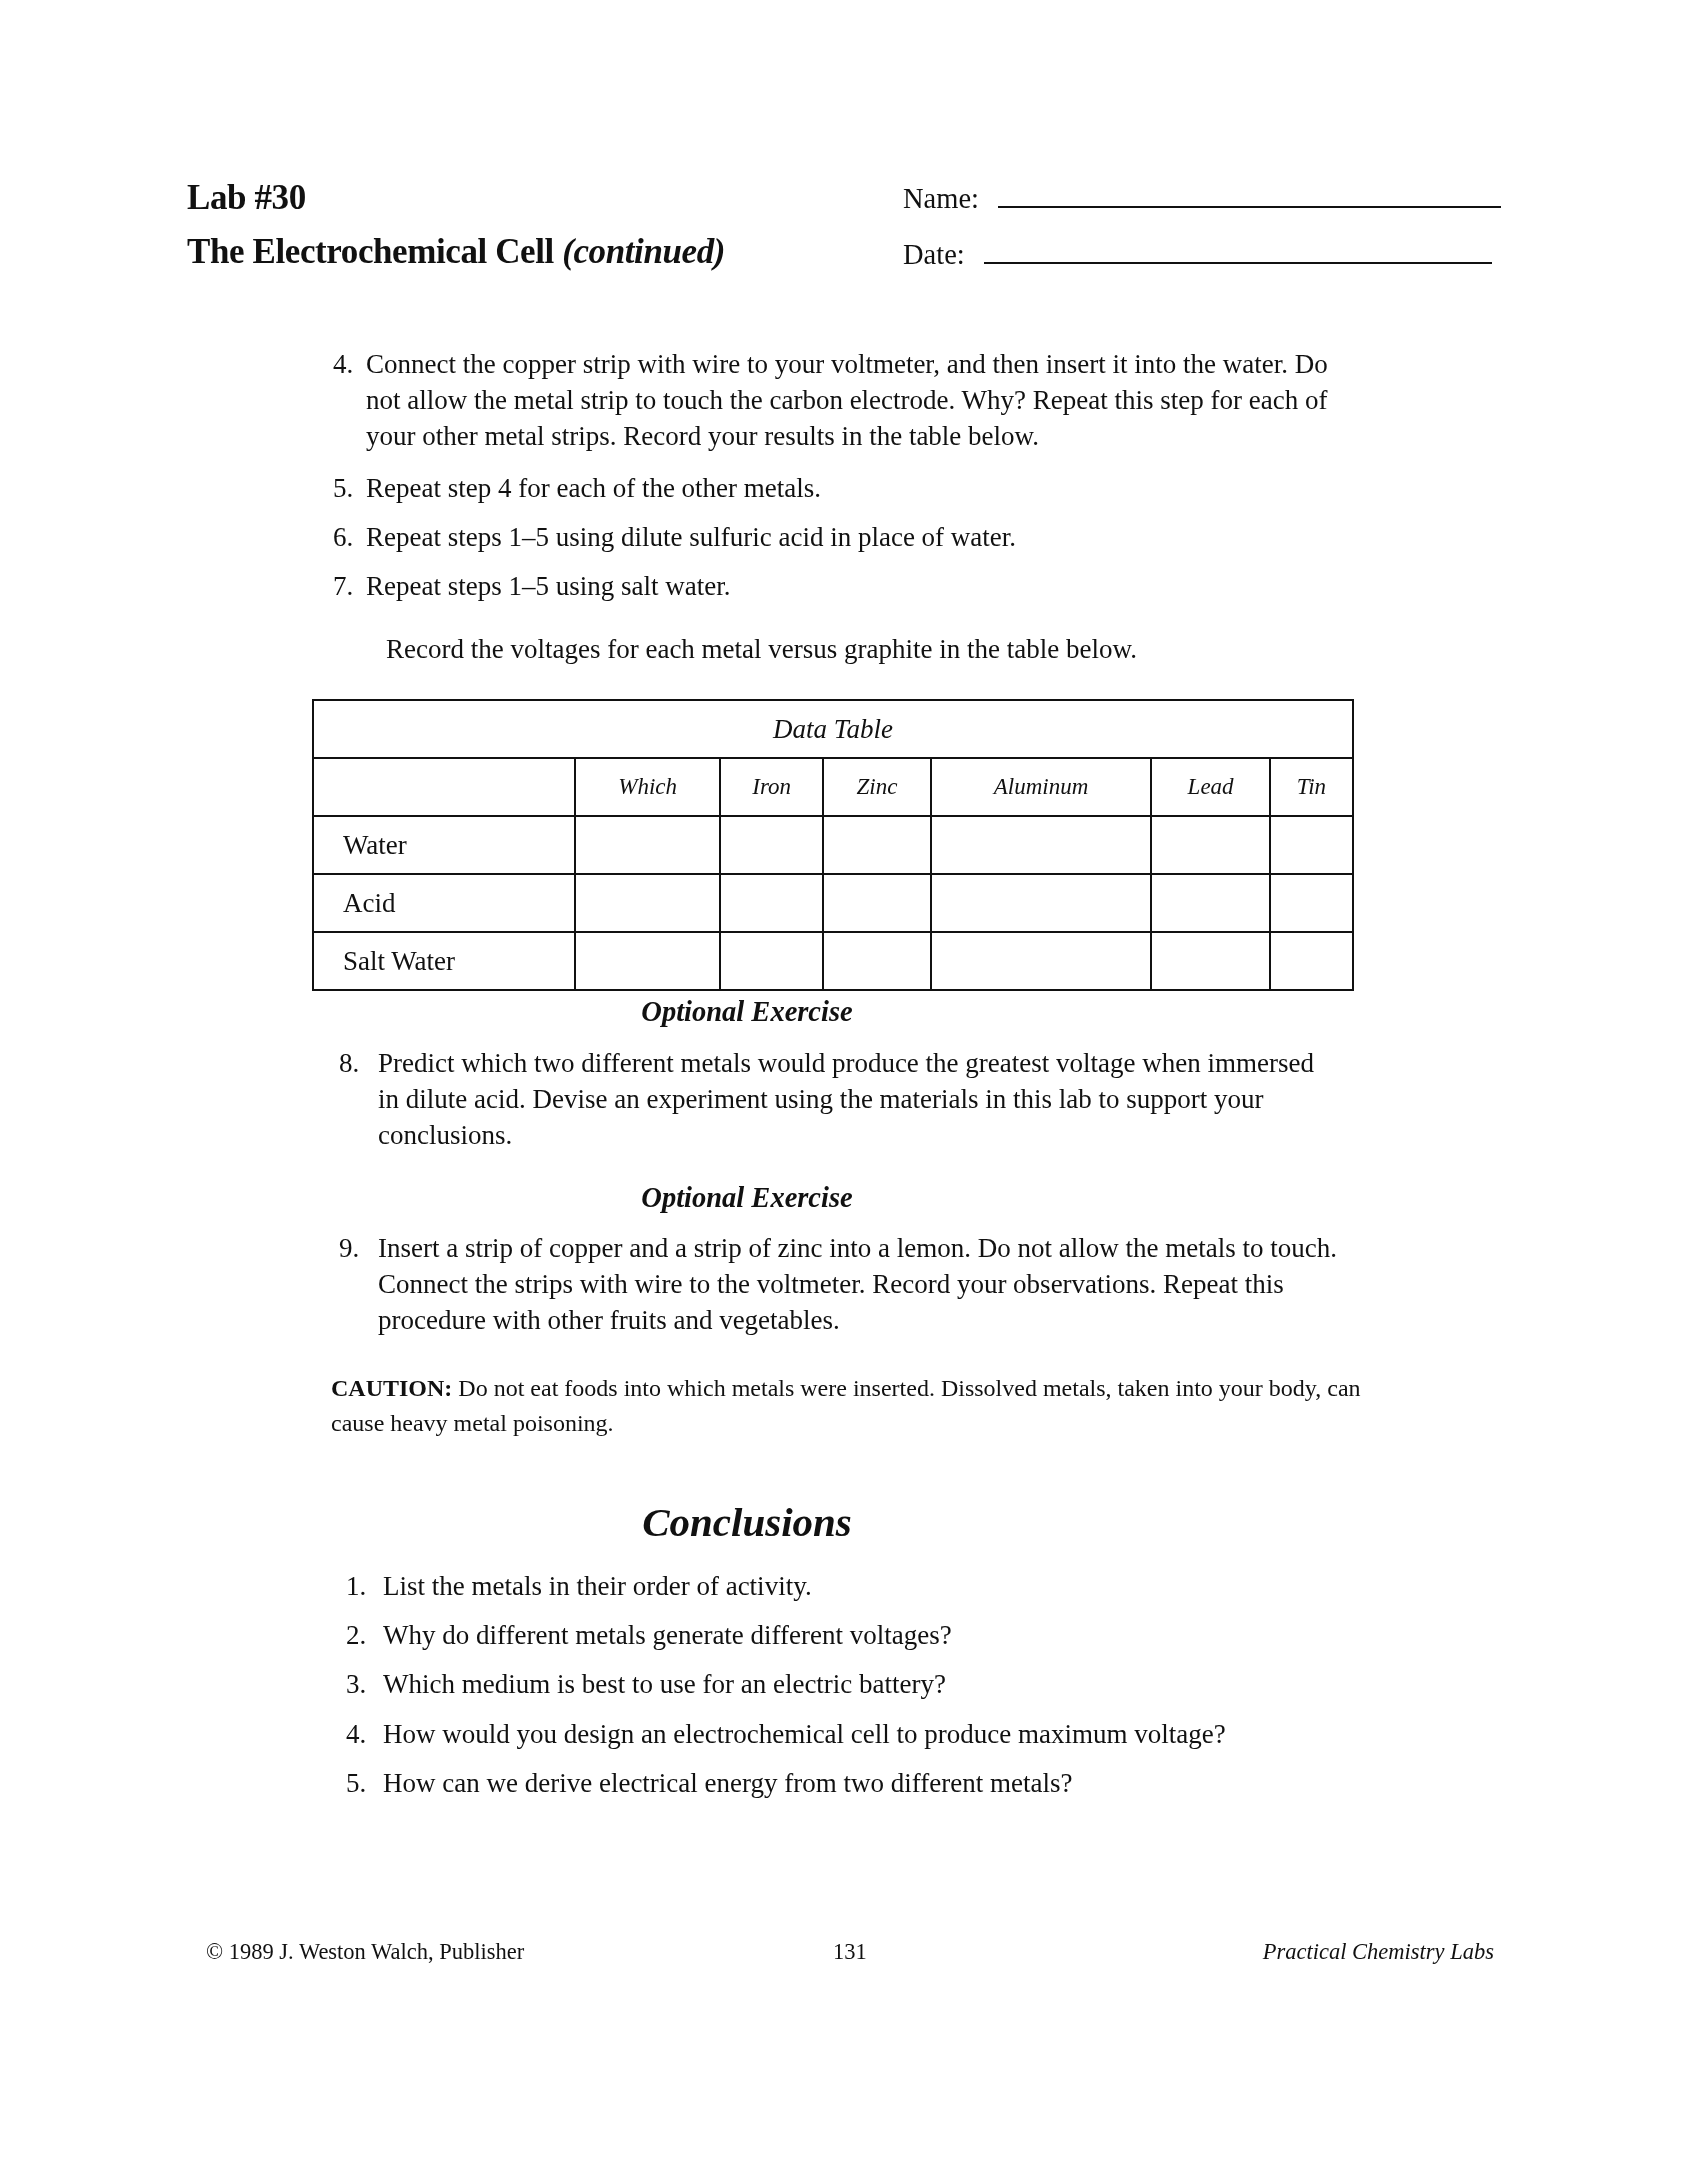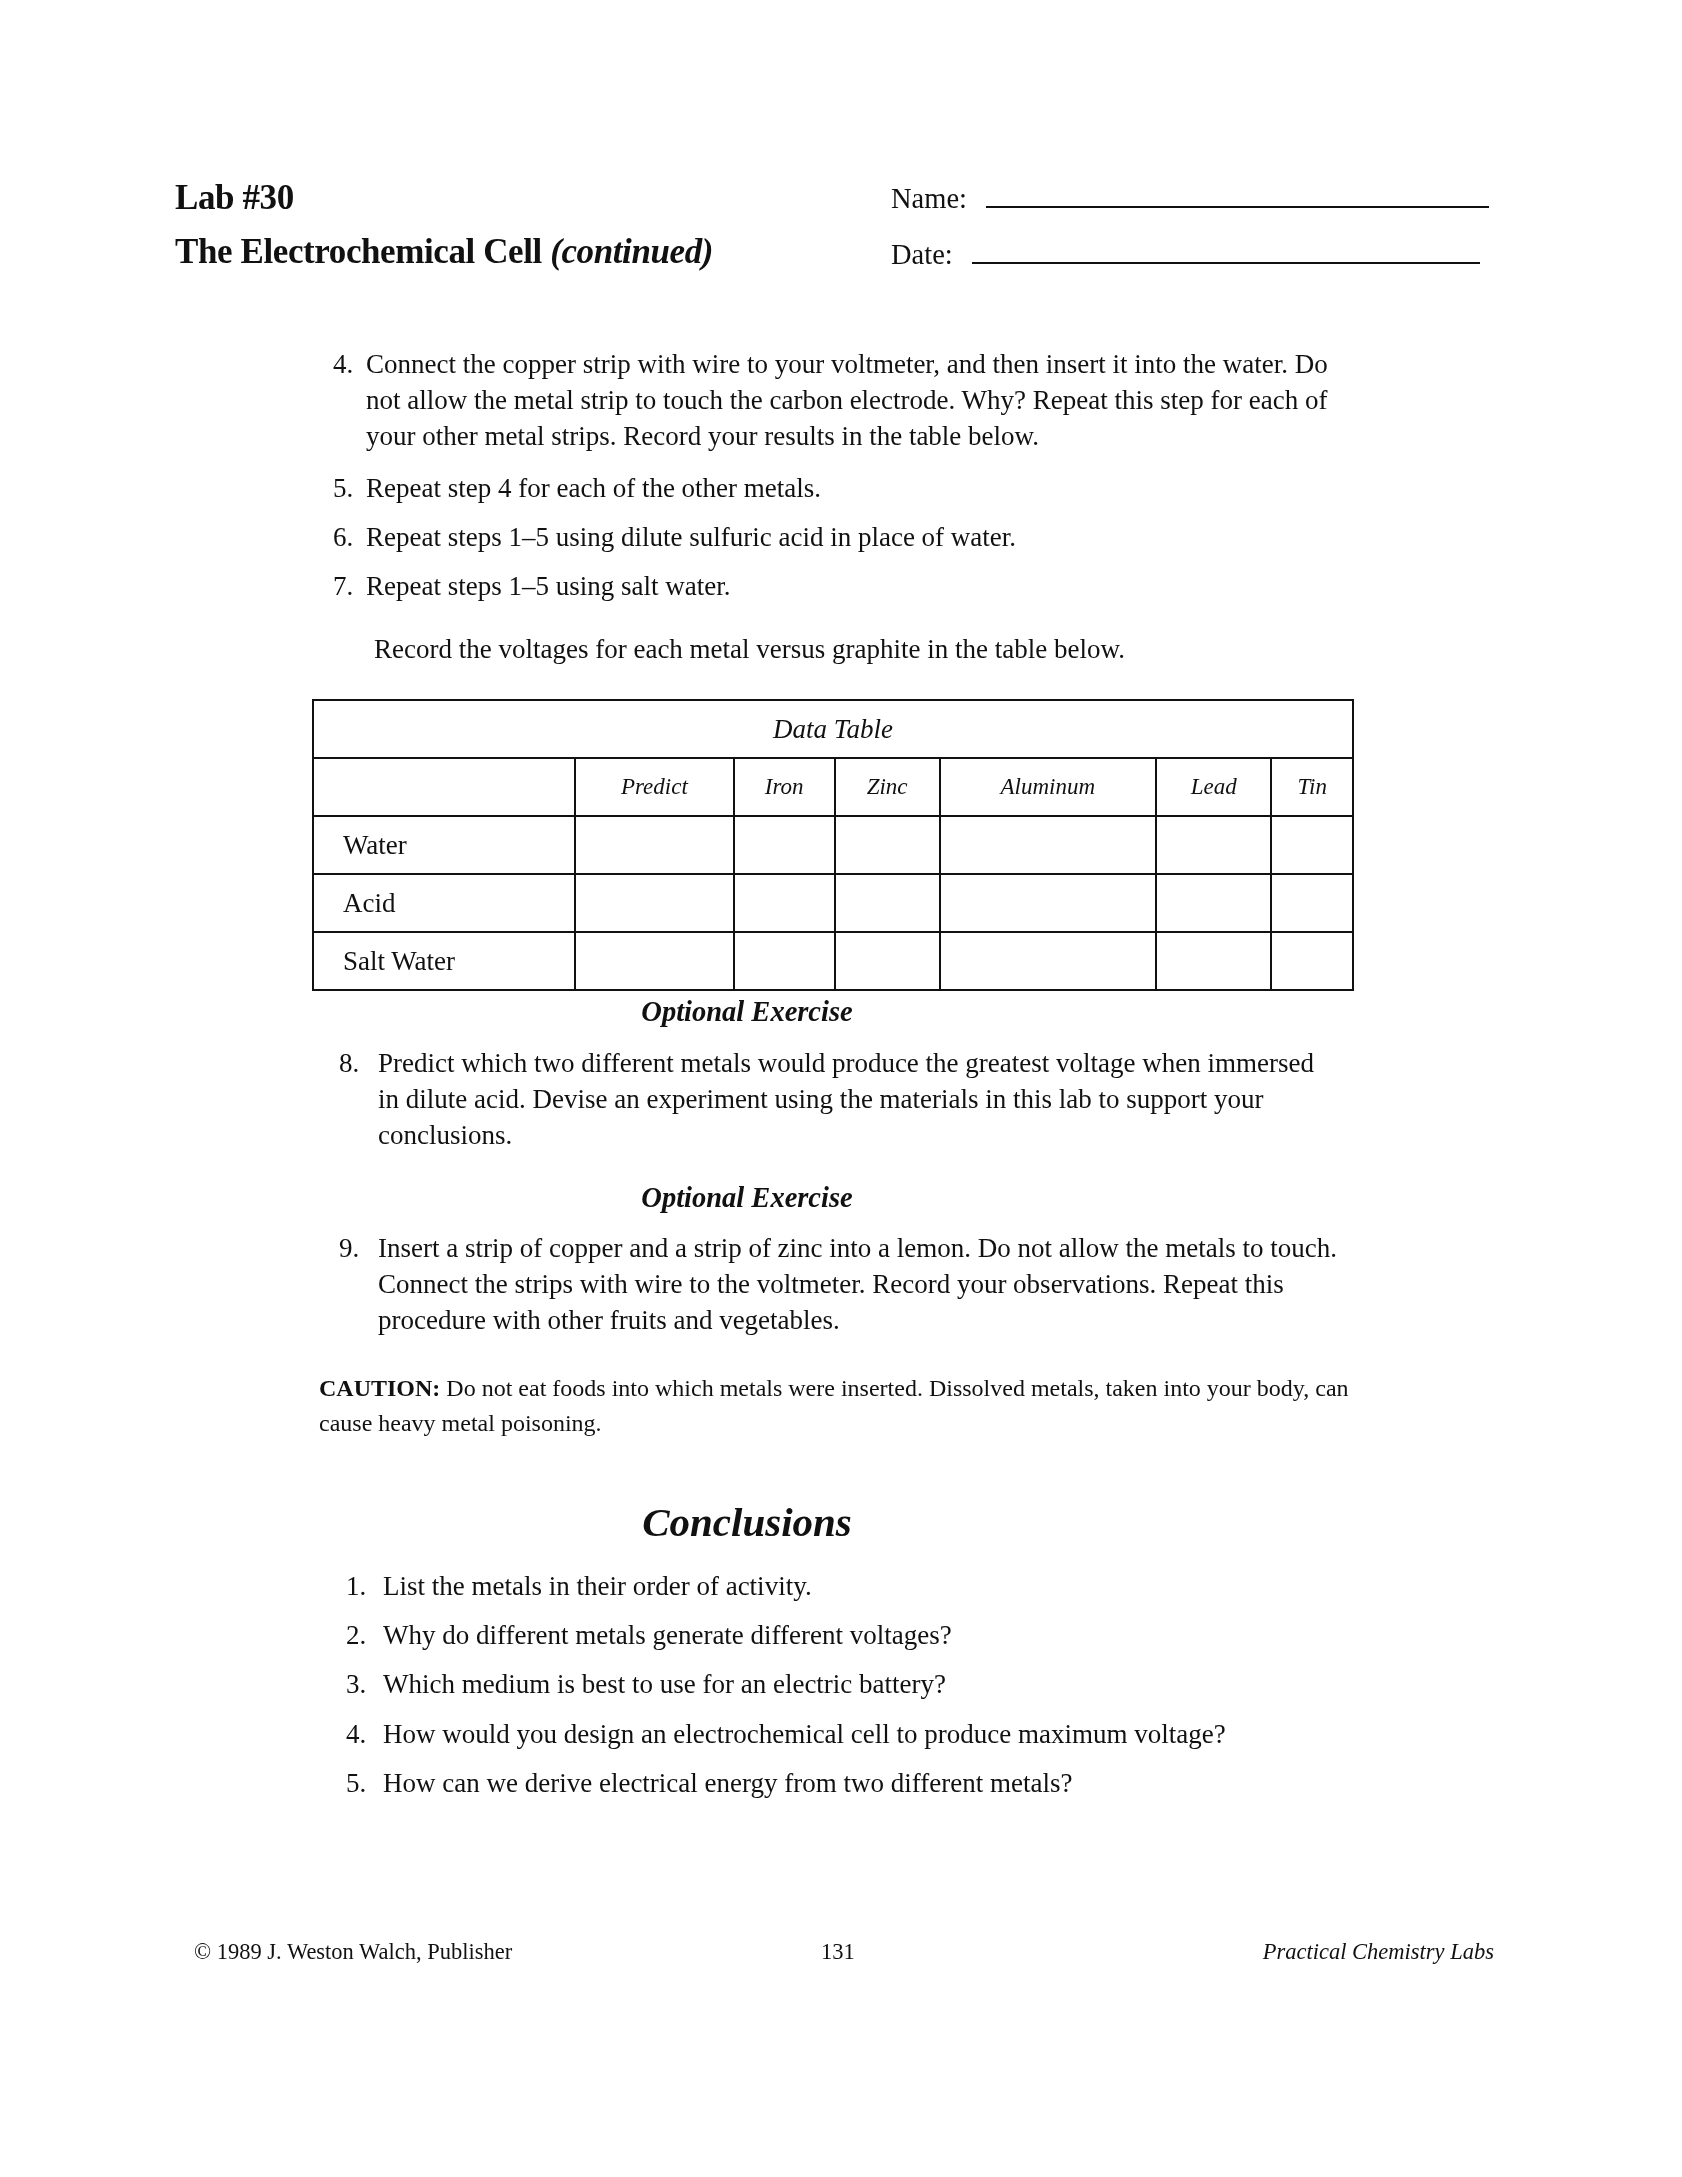--- a/index.html
+++ b/index.html
@@ -1,18 +1,18 @@
 <!DOCTYPE html>
 <html style="font-size:14px"><head>
 <meta charset="utf-8">
 <style>
   html, body { margin:0; padding:0; background:#ffffff; }
   body { width:1683px; height:2177px; position:relative; overflow:hidden;
          font-family:"Liberation Serif", "DejaVu Serif", serif; color:#111; }
-  .abs { position:absolute; }
+  .abs { position:absolute;margin-left:12px; }
   .lab-num { left:175px; top:178px; font-size:35px; font-weight:bold; letter-spacing:-0.4px; }
   .lab-title { left:175px; top:232px; font-size:35px; font-weight:bold; letter-spacing:-0.4px; white-space:nowrap; }
   .lab-title i { font-style:italic; }
   .field { font-size:28.5px; white-space:nowrap; }
   .field .line { display:inline-block; border-bottom:2.6px solid #111; vertical-align:baseline; height:1.7px; }
   .name-field { left:891px; top:183px; }
   .date-field { left:891px; top:239px; }
   .p { font-size:27px; line-height:36px; }
   .step { position:absolute; left:333px; width:1038px; }
   .step .num { position:absolute; left:0; width:35px; }
@@ -69,21 +69,21 @@
 
 <div class="abs intro">Record the voltages for each metal versus graphite in the table below.</div>
 
 <table class="data">
   <tbody>
       <tr>
     <td colspan="7" class="caption-cell">Data Table</td>
   </tr>
   <tr>
     <td class="row-h"></td>
-    <td class="col-h">Predict</td>
+    <td class="col-h">Which</td>
     <td class="col-h">Iron</td>
     <td class="col-h">Zinc</td>
     <td class="col-h">Aluminum</td>
     <td class="col-h">Lead</td>
     <td class="col-h">Tin</td>
   </tr>
   <tr>
     <td class="row-h">Water</td>
     <td></td>
     <td></td>

